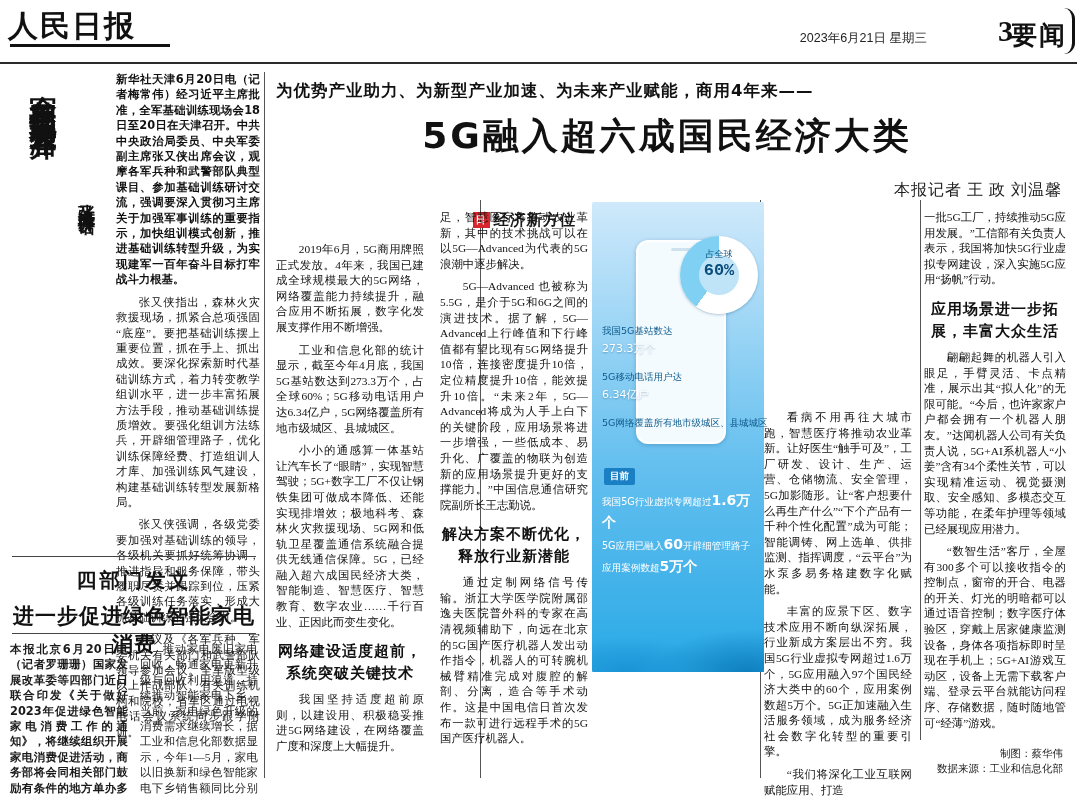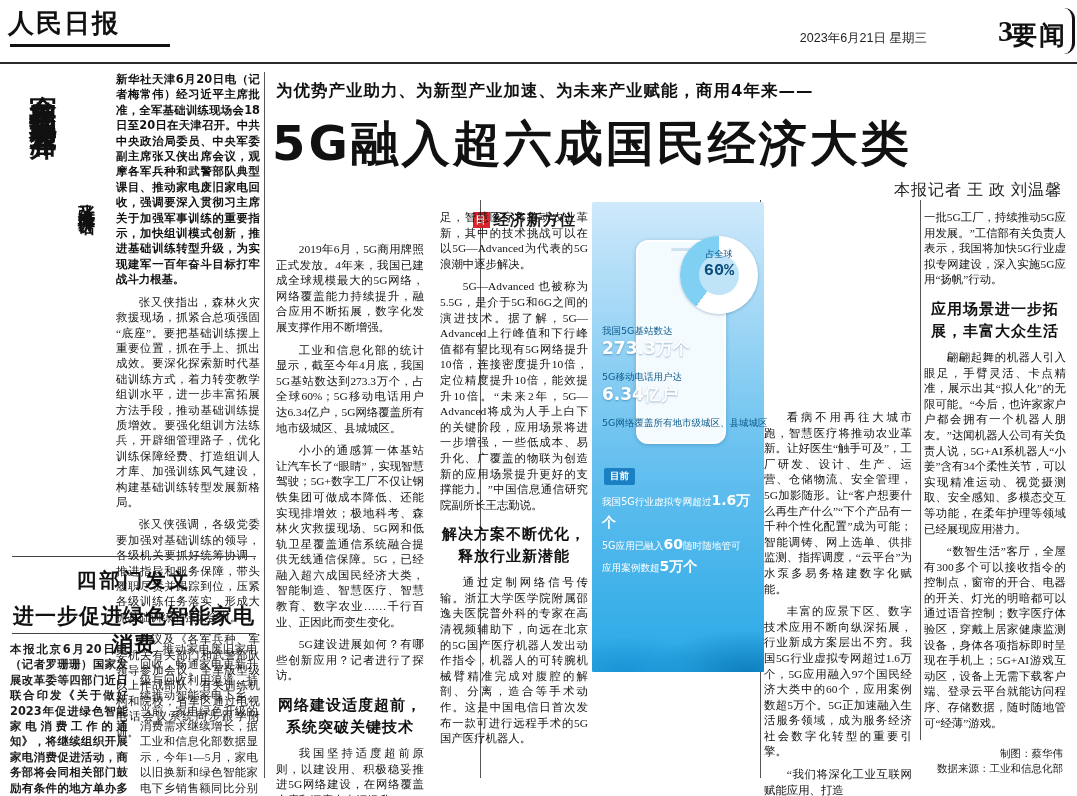--- a/index.html
+++ b/index.html
@@ -14,21 +14,21 @@
   .page{position:relative;width:1077px;height:796px;box-sizing:border-box;}
 
   
   .masthead{
     position:absolute;left:0;top:0;width:1077px;height:62px;
     border-bottom:2px solid #2a2a2a;
   }
   .logo{
     position:absolute;left:8px;top:6px;
     font-family:"DejaVu Sans", sans-serif;
-    font-weight:bold;font-size:26px;letter-spacing:2px;color:#111;
+    font-weight:bold;font-size:30px;letter-spacing:2px;color:#111;
     white-space:nowrap;
   }
   .logo-rule{
     position:absolute;left:10px;top:44px;width:160px;height:3px;background:#111;
   }
   .date-line{
     position:absolute;right:150px;top:30px;
     font-size:12.5px;color:#222;white-space:nowrap;
     font-family:"Liberation Sans", sans-serif;
   }
@@ -92,23 +92,23 @@
   .four-body p.lead{text-indent:0;}
 
   
   .main{position:absolute;left:272px;top:70px;width:797px;height:712px;}
   .main-kicker{
     position:absolute;left:4px;top:10px;width:790px;
     font-family:"DejaVu Sans", sans-serif;
     font-weight:bold;font-size:16.5px;letter-spacing:1px;color:#111;
   }
   .main-title{
-    position:absolute;left:0;top:42px;width:790px;text-align:left;
-    font-family:"DejaVu Sans", sans-serif;
-    font-weight:bold;font-size:48px;letter-spacing:3px;color:#111;
+    position:absolute;left:0;top:42px;width:790px;text-align:center;
+    font-family:"DejaVu Sans", sans-serif;
+    font-weight:bold;font-size:36px;letter-spacing:3px;color:#111;
   }
   .byline{
     position:absolute;left:0;top:110px;width:790px;text-align:right;
     font-size:16px;color:#222;letter-spacing:1px;
   }
 
   
   .col{position:absolute;top:140px;font-size:11.4px;line-height:15.6px;text-align:justify;color:#111;}
   .col p{margin:0 0 7px 0;text-indent:2em;}
   .col p.lead{text-indent:0;}
@@ -155,21 +155,21 @@
     font-family:"DejaVu Sans", sans-serif;font-size:9.5px;font-weight:bold;
     padding:2px 6px;border-radius:2px;white-space:nowrap;
   }
   .tag-top{left:86px;top:20px;margin-top:46px;}
   .tag-mid{left:12px;top:266px;}
   .stat{
     position:absolute;color:#0b4f7d;font-family:"DejaVu Sans", sans-serif;
     white-space:nowrap;
   }
   .stat .lbl{display:block;font-size:9.5px;line-height:13px;color:#0c5a8c;}
-  .stat .num{font-size:17px;font-weight:bold;color:#ffffff;text-shadow:0 1px 2px rgba(0,70,120,.4);}
+  .stat .num{font-size:11px;font-weight:normal;color:#ffffff;text-shadow:0 1px 2px rgba(0,70,120,.4);}
   .donut{
     position:absolute;right:6px;top:34px;width:78px;height:78px;border-radius:50%;
     background:conic-gradient(#ffffff 0 60%, #7fd0f2 60% 100%);
     box-shadow:0 1px 3px rgba(0,60,100,.3);
   }
   .donut .hole{
     position:absolute;left:19px;top:19px;width:40px;height:40px;border-radius:50%;
     background:#bfe4f8;
   }
   .donut-lab{
@@ -215,21 +215,21 @@
   <div class="vrule" style="left:480px;top:200px;height:578px;"></div>
   <div class="vrule" style="left:760px;top:200px;height:578px;"></div>
   <div class="vrule" style="left:920px;top:200px;height:540px;"></div>
 
   <div class="leftcol">
 
     <div class="left-headline">全军基础训练现场会在天津召开</div>
     <div class="left-subhead">张又侠出席并讲话</div>
 
     <div class="left-body">
-      <p class="lead smallcap">新华社天津6月20日电（记者梅常伟）经习近平主席批准，全军基础训练现场会18日至20日在天津召开。中共中央政治局委员、中央军委副主席张又侠出席会议，观摩各军兵种和武警部队典型课目、推动家电废旧家电回收，强调要深入贯彻习主席关于加强军事训练的重要指示，加快组训模式创新，推进基础训练转型升级，为实现建军一百年奋斗目标打牢战斗力根基。</p>
+      <p class="lead smallcap">新华社天津6月20日电（记者梅常伟）经习近平主席批准，全军基础训练现场会18日至20日在天津召开。中共中央政治局委员、中央军委副主席张又侠出席会议，观摩各军兵种和武警部队典型课目、参加基础训练研讨交流，强调要深入贯彻习主席关于加强军事训练的重要指示，加快组训模式创新，推进基础训练转型升级，为实现建军一百年奋斗目标打牢战斗力根基。</p>
       <p>张又侠指出，森林火灾救援现场，抓紧合总项强固“底座”。要把基础训练摆上重要位置，抓在手上、抓出成效。要深化探索新时代基础训练方式，着力转变教学组训水平，进一步丰富拓展方法手段，推动基础训练提质增效。要强化组训方法练兵，开辟细管理路子，优化训练保障经费、打造组训人才库、加强训练风气建设，构建基础训练转型发展新格局。</p>
       <p>张又侠强调，各级党委要加强对基础训练的领导，各级机关要抓好统筹协调，推进指导和服务保障，带头履职尽责并跟踪到位，压紧各级训练任务落实，形成大抓基础训练的强大合力。</p>
       <p>会议及《各军兵种、军委机关有关部门和武警部队领导参加会议。全军版型级以上作战部队、有关训练机构和院校，省军区通过电视电话会议系统同步跟学附训。</p>
     </div>
 
     <div class="rule-h" style="left:4px;top:486px;width:244px;"></div>
 
     <div class="four-dept">
       <div class="kicker">四部门发文</div>
       <div class="title">进一步促进绿色智能家电消费</div>
@@ -249,21 +249,20 @@
     <div class="byline">本报记者 王 政 刘温馨</div>
 
     <div class="econ-head">
       <span class="badge">日</span><span>经济新方位</span>
     </div>
 
     <div class="col col1" style="top:172px;">
       <p>2019年6月，5G商用牌照正式发放。4年来，我国已建成全球规模最大的5G网络，网络覆盖能力持续提升，融合应用不断拓展，数字化发展支撑作用不断增强。</p>
       <p>工业和信息化部的统计显示，截至今年4月底，我国5G基站数达到273.3万个，占全球60%；5G移动电话用户达6.34亿户，5G网络覆盖所有地市级城区、县城城区。</p>
       <p>小小的通感算一体基站让汽车长了“眼睛”，实现智慧驾驶；5G+数字工厂不仅让钢铁集团可做成本降低、还能实现排增效；极地科考、森林火灾救援现场、5G网和低轨卫星覆盖通信系统融合提供无线通信保障。5G，已经融入超六成国民经济大类，智能制造、智慧医疗、智慧教育、数字农业……千行百业、正因此而变生变化。</p>
-      <p>5G建设进展如何？有哪些创新应用？记者进行了探访。</p>
       <h3>网络建设适度超前，系统突破关键技术</h3>
       <p>我国坚持适度超前原则，以建设用、积极稳妥推进5G网络建设，在网络覆盖广度和深度上大幅提升。</p>
 
     </div>
 
     <div class="col col2" style="top:140px;">
       <p class="lead">足，智慧医疗将推动农业革新，其中的技术挑战可以在以5G—Advanced为代表的5G浪潮中逐步解决。</p>
       <p>5G—Advanced 也被称为5.5G，是介于5G和6G之间的演进技术。据了解，5G—Advanced上行峰值和下行峰值都有望比现有5G网络提升10倍，连接密度提升10倍，定位精度提升10倍，能效提升10倍。“未来2年，5G—Advanced将成为人手上白下的关键阶段，应用场景将进一步增强，一些低成本、易升化、广覆盖的物联为创造新的应用场景提升更好的支撑能力。”中国信息通信研究院副所长王志勤说。</p>
       <h3>解决方案不断优化，释放行业新潜能</h3>
       <p>通过定制网络信号传输。浙江大学医学院附属邵逸夫医院普外科的专家在高清视频辅助下，向远在北京的5G国产医疗机器人发出动作指令，机器人的可转腕机械臂精准完成对腹腔的解剖、分离，造合等手术动作。这是中国电信日首次发布一款可进行远程手术的5G国产医疗机器人。</p>
@@ -314,21 +313,21 @@
         <span class="lbl">5G网络覆盖所有地市级城区、县城城区</span>
       </div>
 
       <div class="tag tag-mid">目前</div>
 
       <div class="info-list">
         <div>
           <span>我国5G行业虚拟专网超过</span><span class="hl">1.6万个</span>
         </div>
         <div>
-          <span>5G应用已融入</span><span class="hl">60</span><span>随时随地管可</span>
+          <span>5G应用已融入</span><span class="hl">60</span><span>开辟细管理路子</span>
         </div>
         <div>
           <span>应用案例数超</span><span class="hl">5万个</span>
         </div>
       </div>
     </div>
 
     <div class="credit">
       <div>制图：蔡华伟</div>
       <div>数据来源：工业和信息化部</div>

